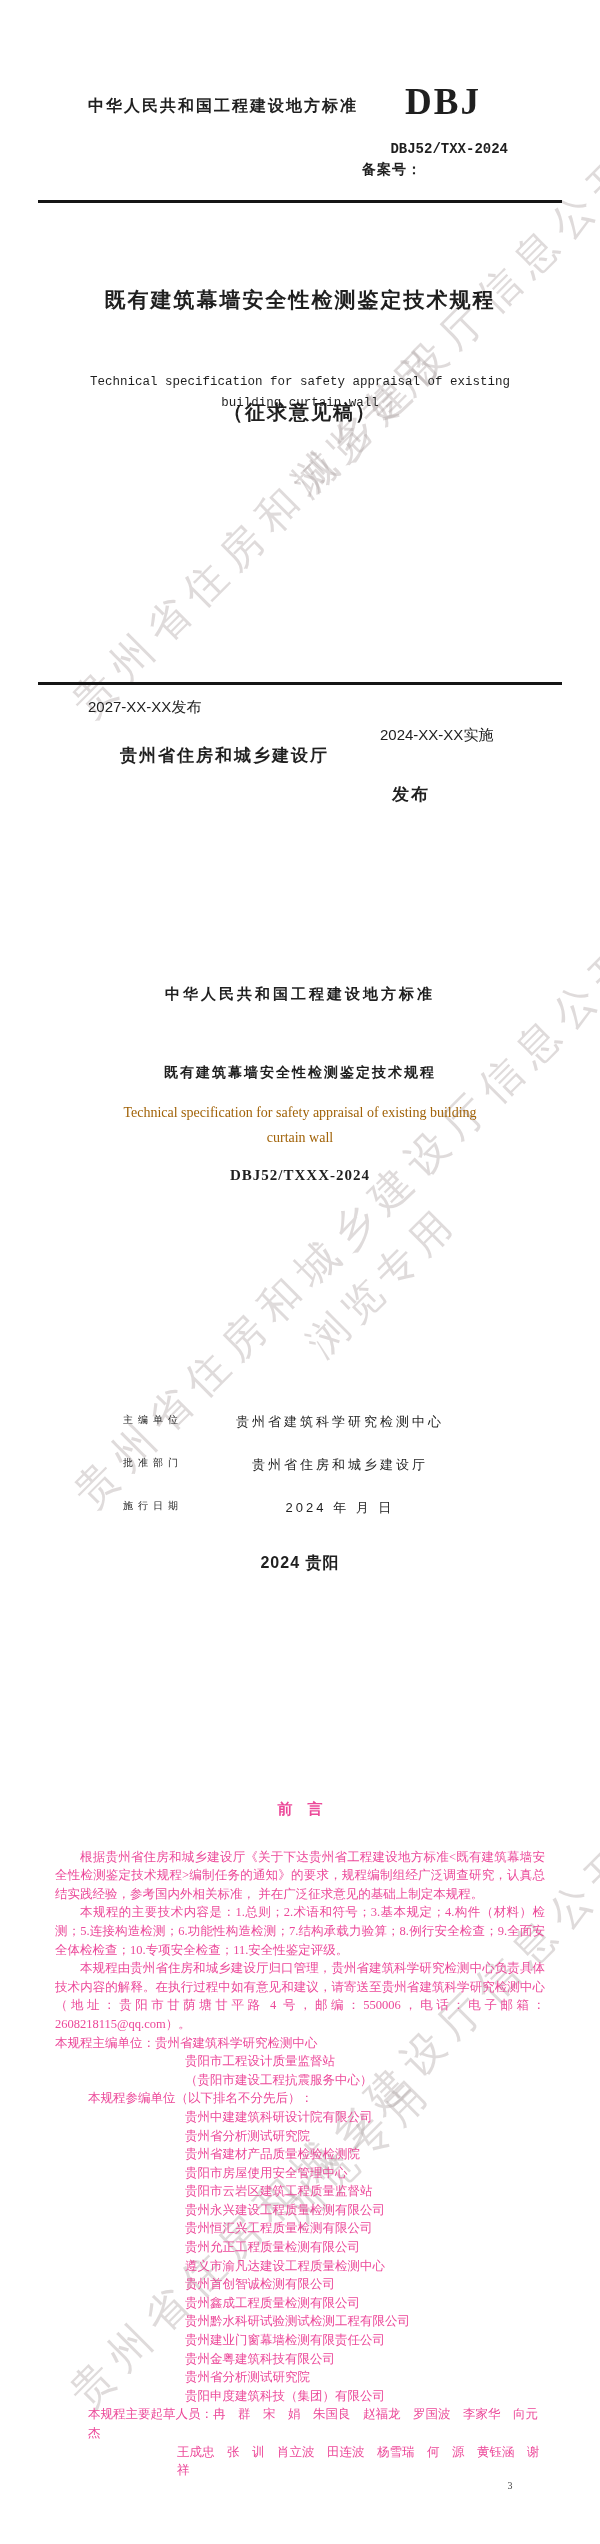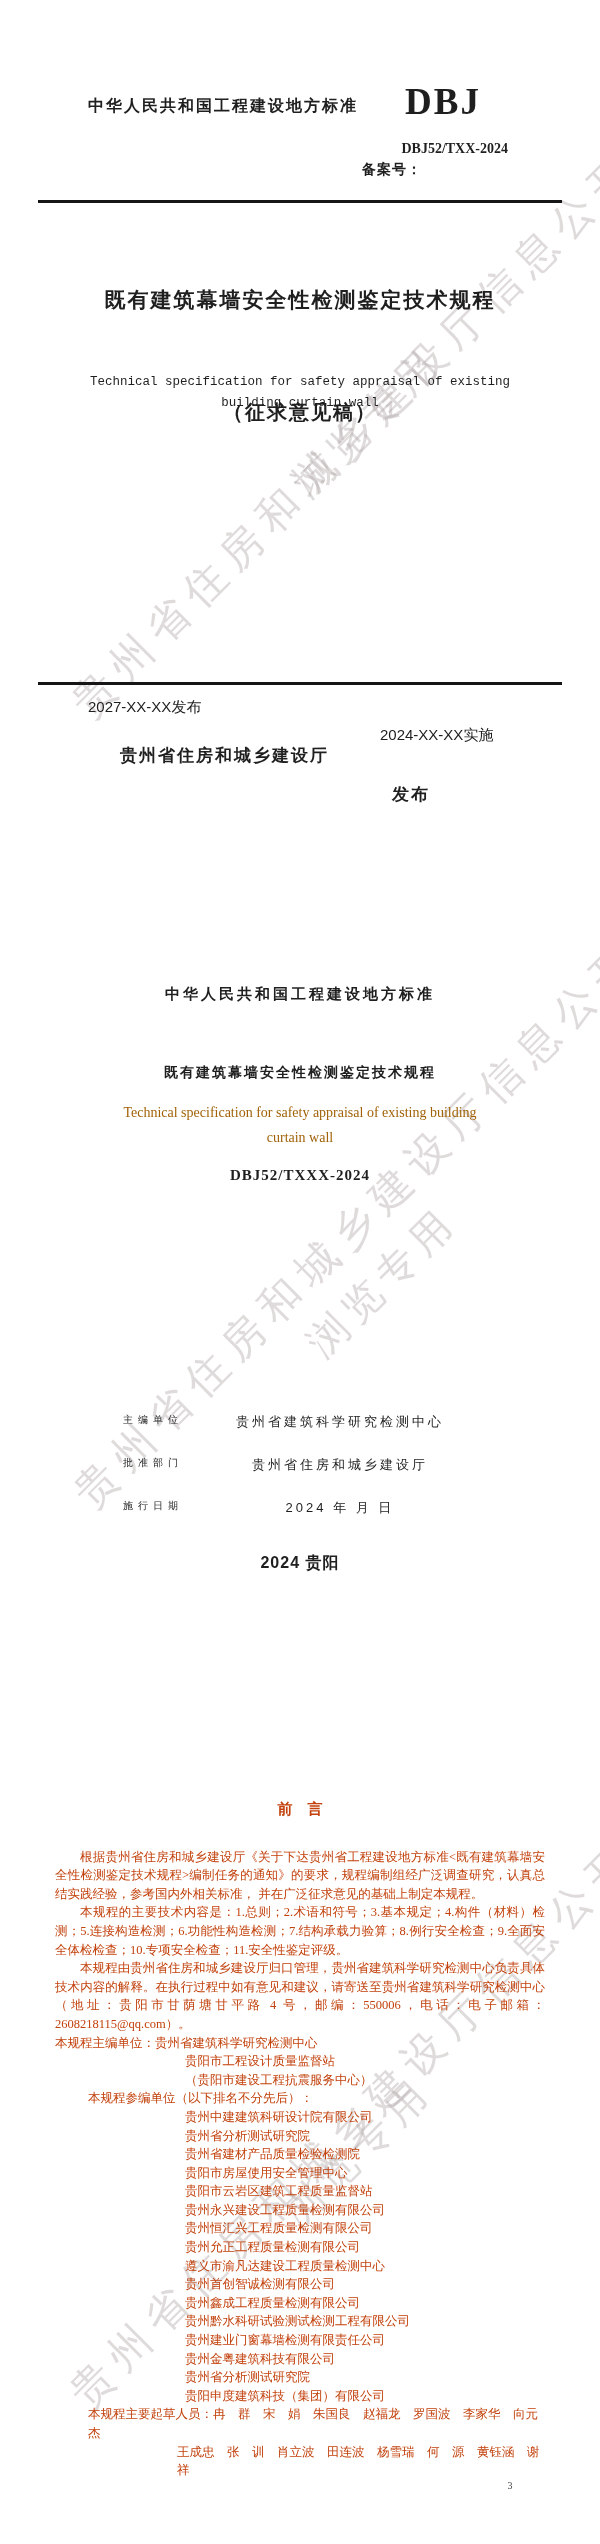--- a/index.html
+++ b/index.html
@@ -18,21 +18,21 @@
   }
   .wm-big  { font-size:42px; letter-spacing:10px; }
   .wm-small{ font-size:40px; letter-spacing:8px; }
   
   .abs { position:absolute; z-index:1; }
   .ctr { left:0; right:0; text-align:center; }
   .rule { position:absolute; left:38px; right:38px; height:3px; background:#161616; z-index:1; }
   
   .cover-header { left:88px; top:96px; font-size:16px; font-weight:bold; letter-spacing:2px; }
   .dbj-logo { left:405px; top:80px; font-family:"Liberation Serif", serif; font-weight:bold; font-size:37px; letter-spacing:2px; }
-  .std-code { left:0; right:92px; top:141px; text-align:right; font-family:Liberation Serif, serif; font-weight:bold; font-size:14px; }
+  .std-code { left:0; right:92px; top:141px; text-align:right; font-family:Liberation Mono, monospace; font-weight:bold; font-size:14px; }
   .record-no { left:362px; top:161px; font-size:14px; font-weight:bold; letter-spacing:1px; }
   .cover-title { top:286px; font-size:21px; font-weight:bold; letter-spacing:2px; }
   .cover-en { top:341px; font-family:Liberation Mono, monospace; font-size:12.5px; line-height:21px;margin-top:31px; }
   .draft-note { top:399px; font-size:20px; font-weight:bold; letter-spacing:2px; }
   .date-issue { left:88px; top:698px; font-size:15px; font-weight:500; }
   .date-impl  { left:380px; top:698px; font-size:15px; font-weight:500;margin-top:28px; }
   .publisher  { left:120px; top:744px; font-size:17px; font-weight:bold; letter-spacing:2px; }
   .publish-lb { left:392px; top:744px; font-size:17px; font-weight:bold; letter-spacing:2px;margin-top:39px; }
   
   .tp-header { top:985px; font-size:15px; font-weight:bold; letter-spacing:3px; }
@@ -40,21 +40,21 @@
   .tp-en { top:1100px; font-family:"Liberation Serif", serif; font-size:14px; line-height:25px; color:#a16207; }
   .tp-code { top:1167px; font-family:"Liberation Serif", serif; font-weight:bold; font-size:15px; letter-spacing:1px; }
   .tp-info { left:0; top:1413px; width:600px; }
   .tp-row { position:relative; height:43px; }
   .tp-row .lbl { position:absolute; left:123px; font-size:10px; font-weight:500; letter-spacing:5px; }
   .tp-row .val { position:absolute; left:225px; width:230px; text-align:center; font-size:13px; font-weight:500; letter-spacing:3px; }
   .tp-city { top:1553px; font-size:16px; font-weight:bold; letter-spacing:1px; }
   
   .preface {
     left:55px; top:1800px; width:490px;
-    font-family:"Liberation Serif", serif; font-size:12.5px; line-height:18.6px; color:#c2410c;
+    font-family:"Liberation Serif", serif; font-size:12.5px; line-height:18.6px; color:#ec4899;
   }
   .pf-head { text-align:center; font-size:15px; font-weight:bold; margin-bottom:29px; }
   .pf-par p { text-indent:2em; text-align:justify; }
   .pf-line-indent { padding-left:33px; }
   .pf-sub { padding-left:130px; }
   .pf-names2 { padding-left:122px; }
   .page-no { left:500px; top:2480px; width:20px; text-align:center; font-family:"Liberation Serif", serif; font-size:10px; color:#444; }
 </style>
 </head>
 <body>

